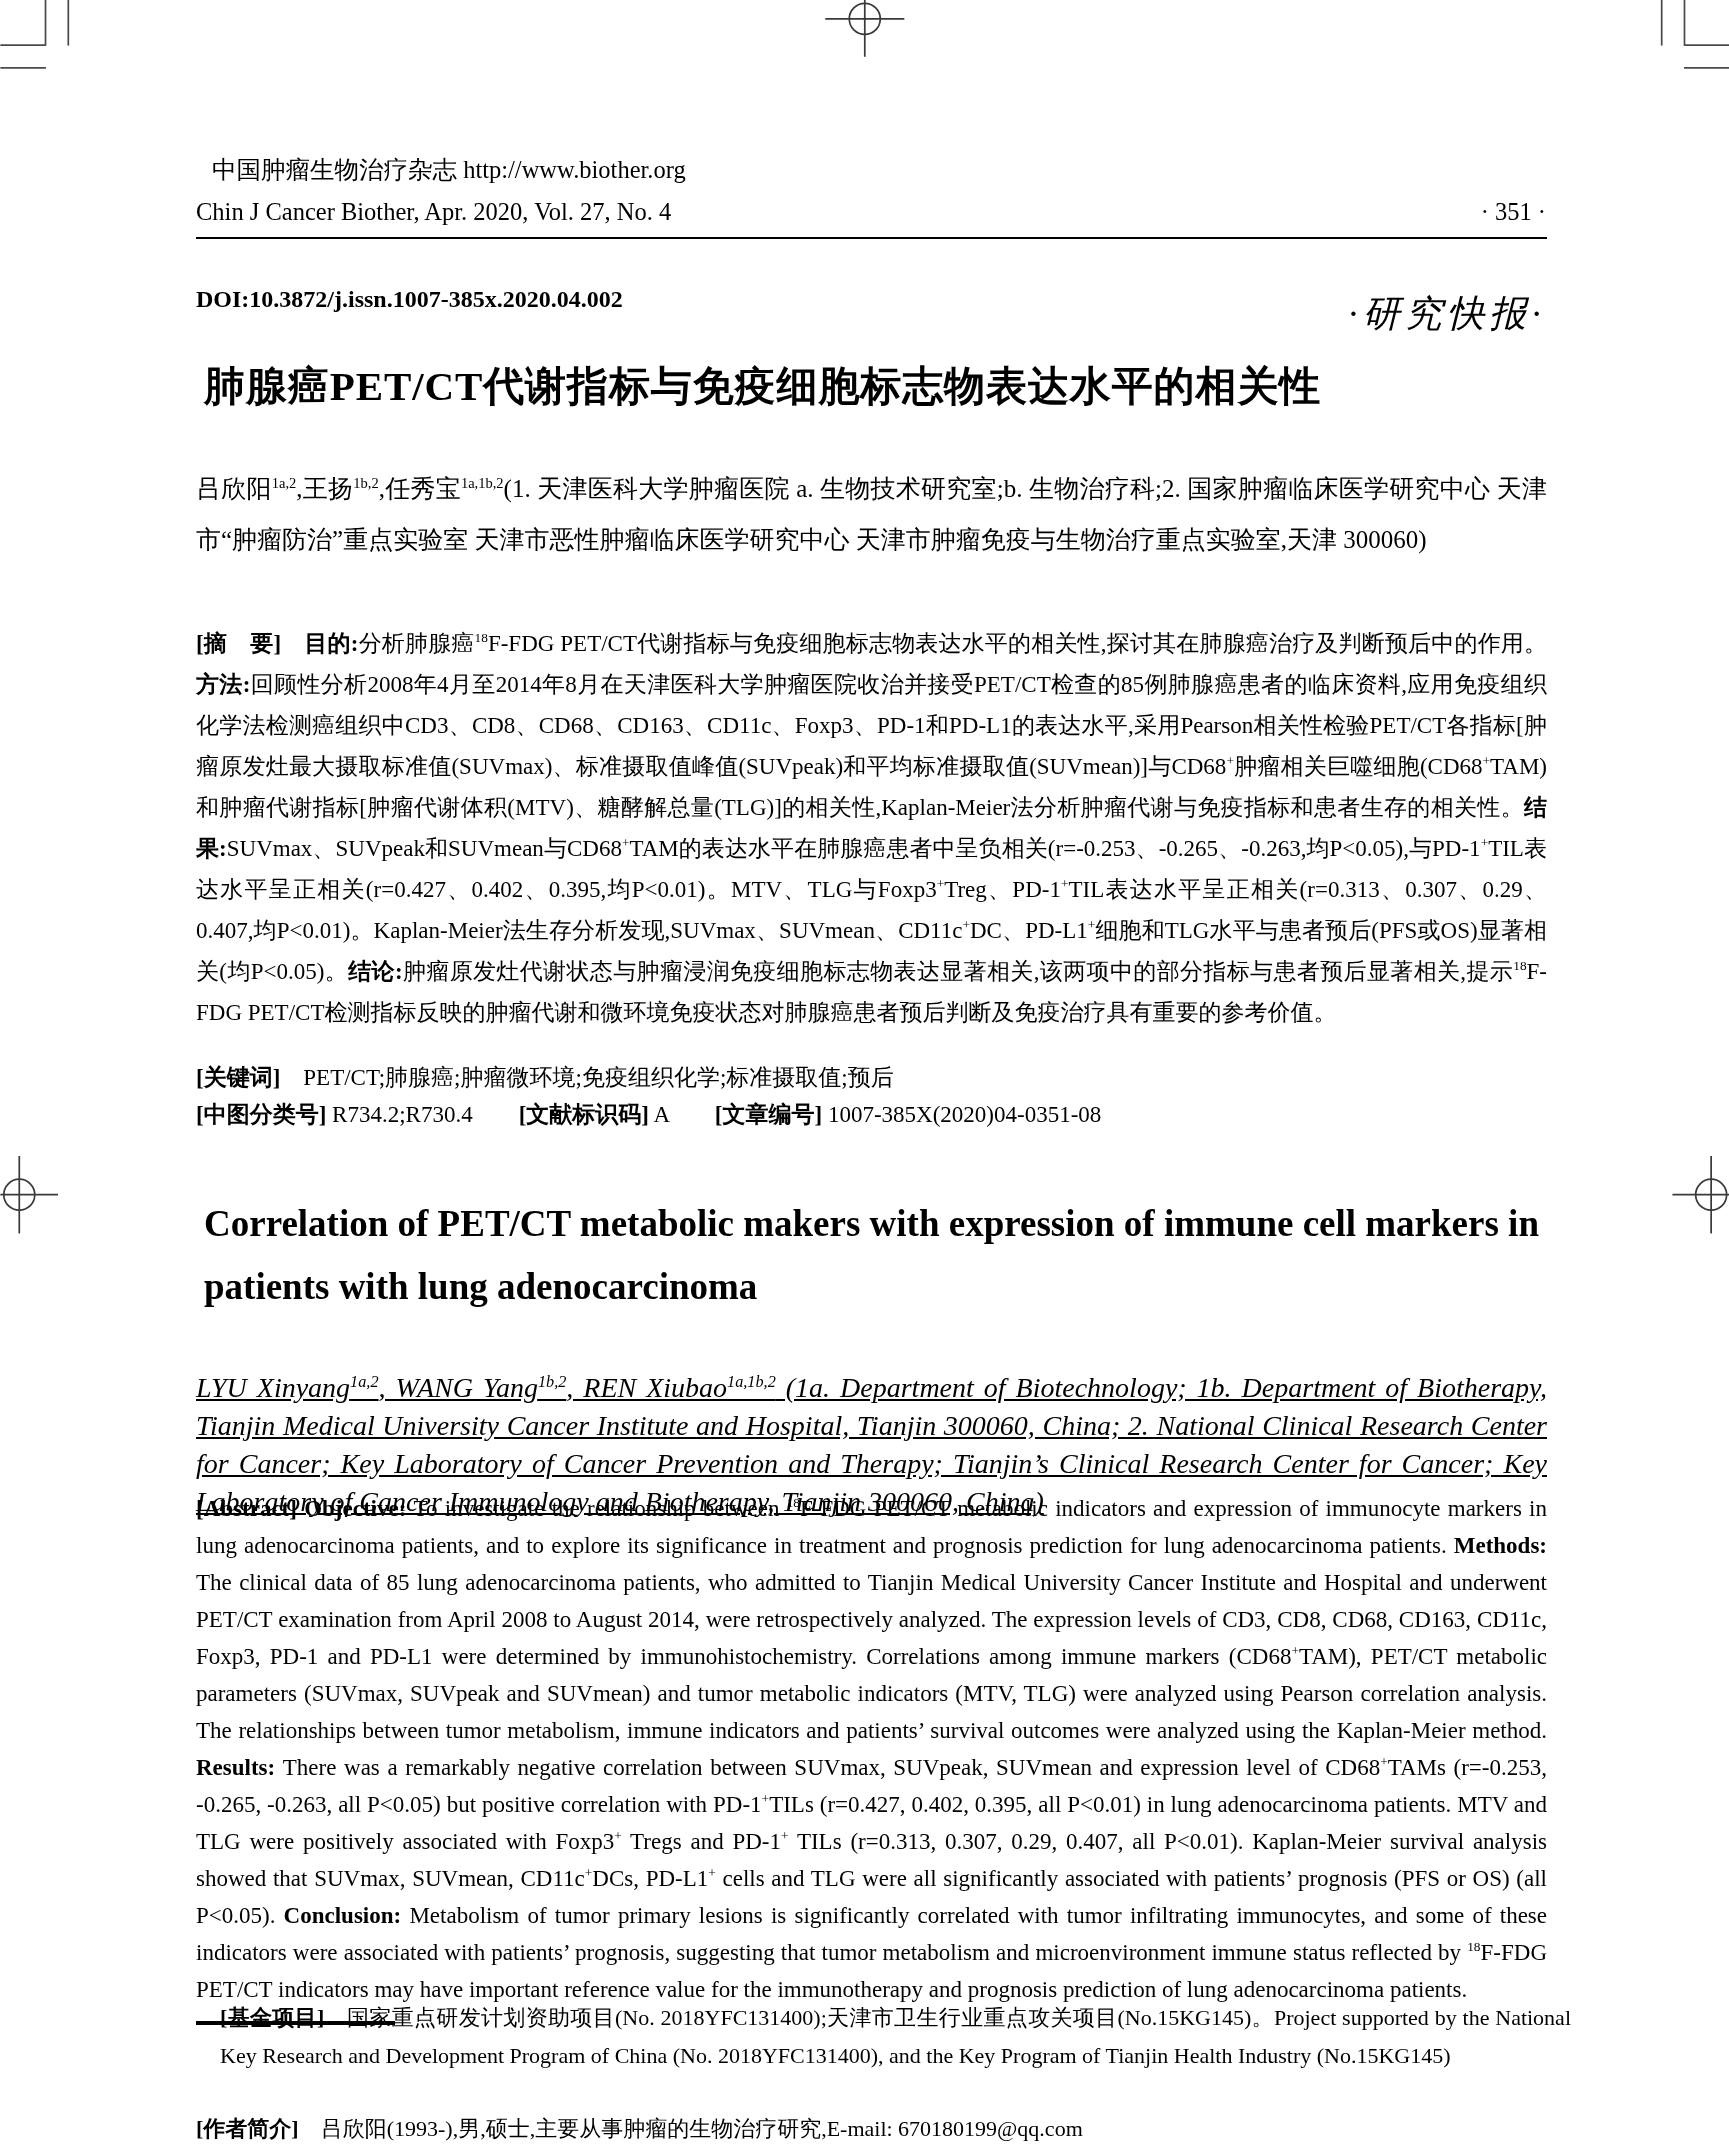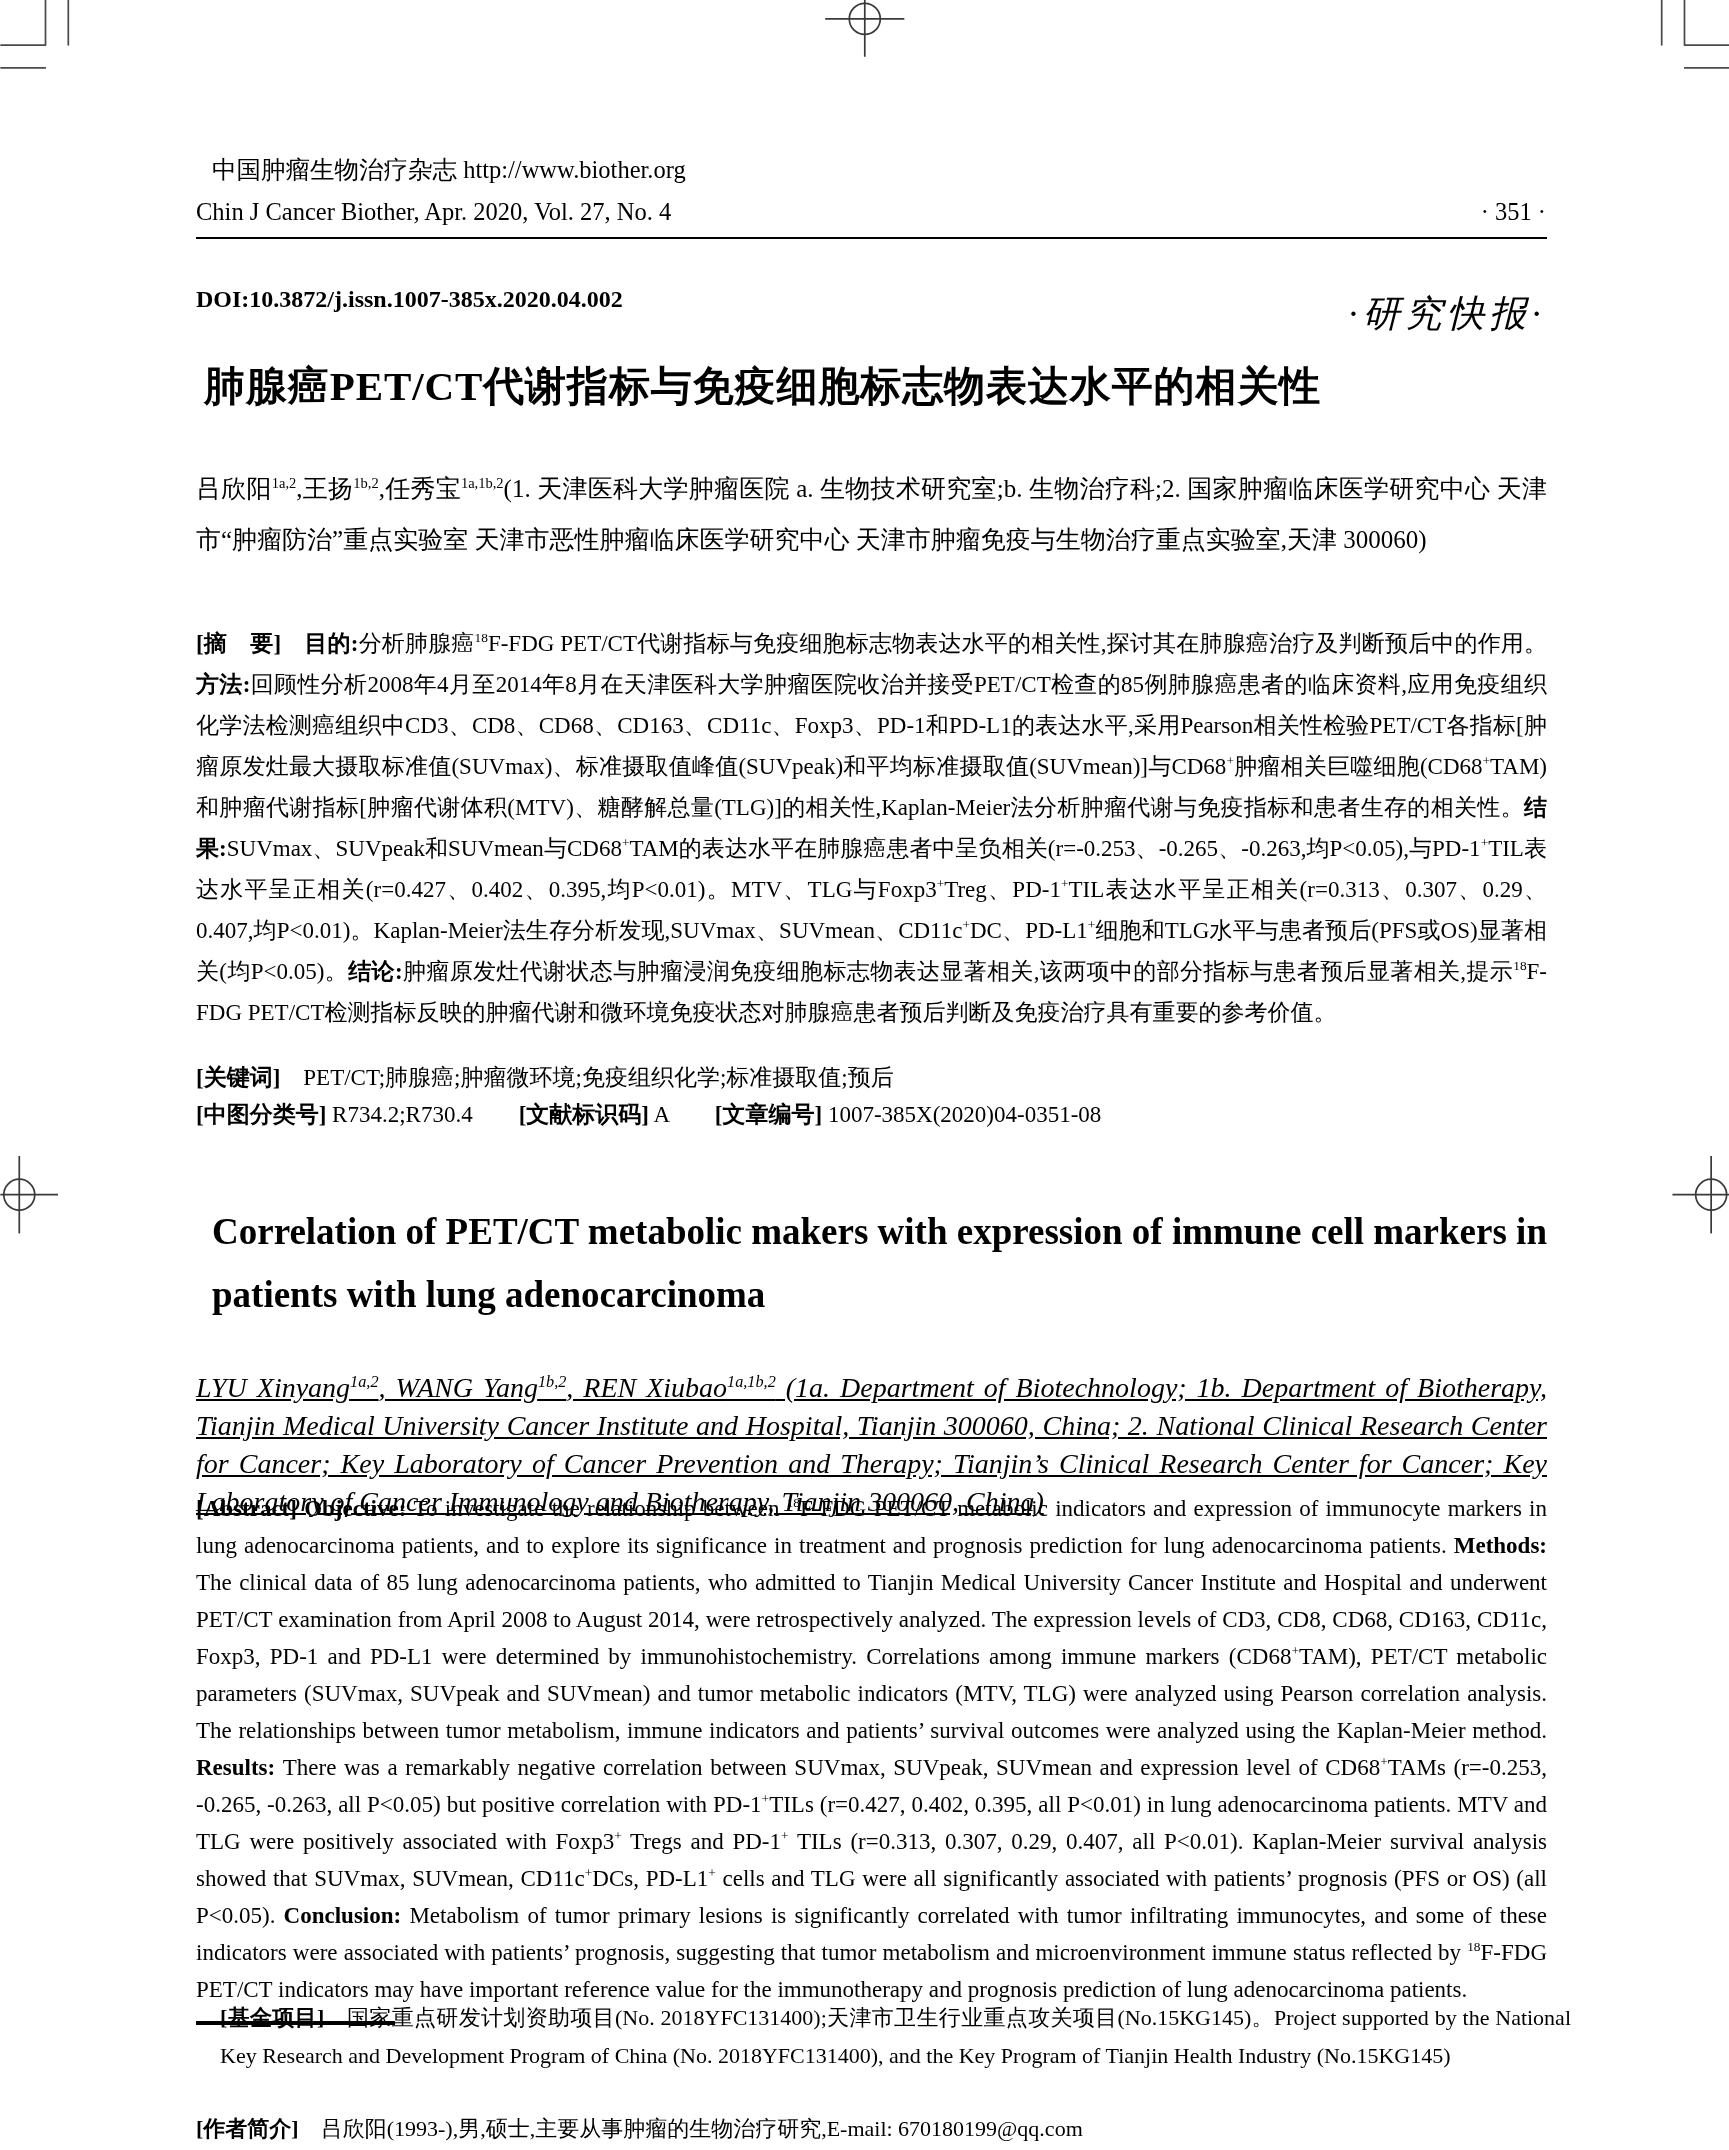--- a/index.html
+++ b/index.html
@@ -80,20 +80,20 @@
 <div id="doi" class="abs col">DOI:10.3872/j.issn.1007-385x.2020.04.002</div>
 <div id="badge" class="abs">·研究快报·</div>
 
 <h1 id="title-cn" class="abs col" style="margin:8px;">肺腺癌PET/CT代谢指标与免疫细胞标志物表达水平的相关性</h1>
 <div id="authors-cn" class="abs col just"><span>吕欣阳</span><sup>1a,2</sup><span>,王扬</span><sup>1b,2</sup><span>,任秀宝</span><sup>1a,1b,2</sup><span>(1. 天津医科大学肿瘤医院 a. 生物技术研究室;b. 生物治疗科;2. 国家肿瘤临床医学研究中心  天津市“肿瘤防治”重点实验室  天津市恶性肿瘤临床医学研究中心  天津市肿瘤免疫与生物治疗重点实验室,天津  300060)</span></div>
 
 <div id="abstract-cn" class="abs col just"><span class="b">[摘　要]　</span><span class="b">目的:</span><span>分析肺腺癌</span><sup>18</sup><span>F-FDG PET/CT代谢指标与免疫细胞标志物表达水平的相关性,探讨其在肺腺癌治疗及判断预后中的作用。</span><span class="b">方法:</span><span>回顾性分析2008年4月至2014年8月在天津医科大学肿瘤医院收治并接受PET/CT检查的85例肺腺癌患者的临床资料,应用免疫组织化学法检测癌组织中CD3、CD8、CD68、CD163、CD11c、Foxp3、PD-1和PD-L1的表达水平,采用Pearson相关性检验PET/CT各指标[肿瘤原发灶最大摄取标准值(SUVmax)、标准摄取值峰值(SUVpeak)和平均标准摄取值(SUVmean)]与CD68</span><sup>+</sup><span>肿瘤相关巨噬细胞(CD68</span><sup>+</sup><span>TAM)和肿瘤代谢指标[肿瘤代谢体积(MTV)、糖酵解总量(TLG)]的相关性,Kaplan-Meier法分析肿瘤代谢与免疫指标和患者生存的相关性。</span><span class="b">结果:</span><span>SUVmax、SUVpeak和SUVmean与CD68</span><sup>+</sup><span>TAM的表达水平在肺腺癌患者中呈负相关(r=-0.253、-0.265、-0.263,均P&lt;0.05),与PD-1</span><sup>+</sup><span>TIL表达水平呈正相关(r=0.427、0.402、0.395,均P&lt;0.01)。MTV、TLG与Foxp3</span><sup>+</sup><span>Treg、PD-1</span><sup>+</sup><span>TIL表达水平呈正相关(r=0.313、0.307、0.29、0.407,均P&lt;0.01)。Kaplan-Meier法生存分析发现,SUVmax、SUVmean、CD11c</span><sup>+</sup><span>DC、PD-L1</span><sup>+</sup><span>细胞和TLG水平与患者预后(PFS或OS)显著相关(均P&lt;0.05)。</span><span class="b">结论:</span><span>肿瘤原发灶代谢状态与肿瘤浸润免疫细胞标志物表达显著相关,该两项中的部分指标与患者预后显著相关,提示</span><sup>18</sup><span>F-FDG PET/CT检测指标反映的肿瘤代谢和微环境免疫状态对肺腺癌患者预后判断及免疫治疗具有重要的参考价值。</span></div>
 <div id="keywords" class="abs col"><span class="b">[关键词]</span><span>　PET/CT;肺腺癌;肿瘤微环境;免疫组织化学;标准摄取值;预后</span></div>
 <div id="clc" class="abs col"><span class="b">[中图分类号]</span><span> R734.2;R730.4　　</span><span class="b">[文献标识码]</span><span> A　　</span><span class="b">[文章编号]</span><span> 1007-385X(2020)04-0351-08</span></div>
 
-<h2 id="title-en" class="abs col" style="margin:16px;">Correlation of PET/CT metabolic makers with expression of immune cell markers in patients with lung adenocarcinoma</h2>
+<h2 id="title-en" class="abs col" style="margin:8px;">Correlation of PET/CT metabolic makers with expression of immune cell markers in patients with lung adenocarcinoma</h2>
 <div id="authors-en" class="abs col just"><span class="i">LYU Xinyang</span><sup class="i">1a,2</sup><span class="i">, WANG Yang</span><sup class="i">1b,2</sup><span class="i">, REN Xiubao</span><sup class="i">1a,1b,2</sup><span class="i"> (1a. Department of Biotechnology; 1b. Department of Biotherapy, Tianjin Medical University Cancer Institute and Hospital, Tianjin 300060, China; 2. National Clinical Research Center for Cancer; Key Laboratory of Cancer Prevention and Therapy; Tianjin’s Clinical Research Center for Cancer; Key Laboratory of Cancer Immunology and Biotherapy, Tianjin 300060, China)</span></div>
 <div id="abstract-en" class="abs col just"><span class="b">[Abstract]  </span><span class="b">Objective: </span><span>To investigate the relationship between </span><sup>18</sup><span>F-FDG PET/CT metabolic indicators and expression of immunocyte markers in lung adenocarcinoma patients, and to explore its significance in treatment and prognosis prediction for lung adenocarcinoma patients. </span><span class="b">Methods: </span><span>The clinical data of 85 lung adenocarcinoma patients, who admitted to Tianjin Medical University Cancer Institute and Hospital and underwent PET/CT examination from April 2008 to August 2014, were retrospectively analyzed. The expression levels of CD3, CD8, CD68, CD163, CD11c, Foxp3, PD-1 and PD-L1 were determined by immunohistochemistry. Correlations among immune markers (CD68</span><sup>+</sup><span>TAM), PET/CT metabolic parameters (SUVmax, SUVpeak and SUVmean) and tumor metabolic indicators (MTV, TLG) were analyzed using Pearson correlation analysis. The relationships between tumor metabolism, immune indicators and patients’ survival outcomes were analyzed using the Kaplan-Meier method. </span><span class="b">Results: </span><span>There was a remarkably negative correlation between SUVmax, SUVpeak, SUVmean and expression level of CD68</span><sup>+</sup><span>TAMs (r=-0.253, -0.265, -0.263, all P&lt;0.05) but positive correlation with PD-1</span><sup>+</sup><span>TILs (r=0.427, 0.402, 0.395, all P&lt;0.01) in  lung adenocarcinoma patients. MTV and TLG were  positively associated with Foxp3</span><sup>+</sup><span> Tregs and PD-1</span><sup>+</sup><span> TILs  (r=0.313,  0.307,  0.29,  0.407,  all  P&lt;0.01).  Kaplan-Meier  survival  analysis  showed  that  SUVmax,  SUVmean, CD11c</span><sup>+</sup><span>DCs, PD-L1</span><sup>+</sup><span> cells and TLG were all significantly associated with patients’ prognosis (PFS or OS) (all P&lt;0.05). </span><span class="b">Conclusion: </span><span>Metabolism of tumor primary lesions is significantly correlated with tumor infiltrating immunocytes, and some of these indicators were associated with patients’ prognosis, suggesting that tumor metabolism and microenvironment immune status reflected by </span><sup>18</sup><span>F-FDG PET/CT indicators may have important reference value for the immunotherapy and prognosis prediction of lung adenocarcinoma patients.</span></div>
 
 <div id="foot-divider" class="abs rule" style="left:196px;"></div>
 <div id="fund" class="abs col just"><span class="b">[基金项目]</span><span>　国家重点研发计划资助项目(No. 2018YFC131400);天津市卫生行业重点攻关项目(No.15KG145)。Project supported by the National Key Research and Development Program of China (No. 2018YFC131400), and the Key Program of Tianjin Health Industry (No.15KG145)</span></div>
 <div id="bio" class="abs col"><span class="b">[作者简介]</span><span>　吕欣阳(1993-),男,硕士,主要从事肿瘤的生物治疗研究,E-mail: 670180199@qq.com</span></div>
 
 
 </body></html>

